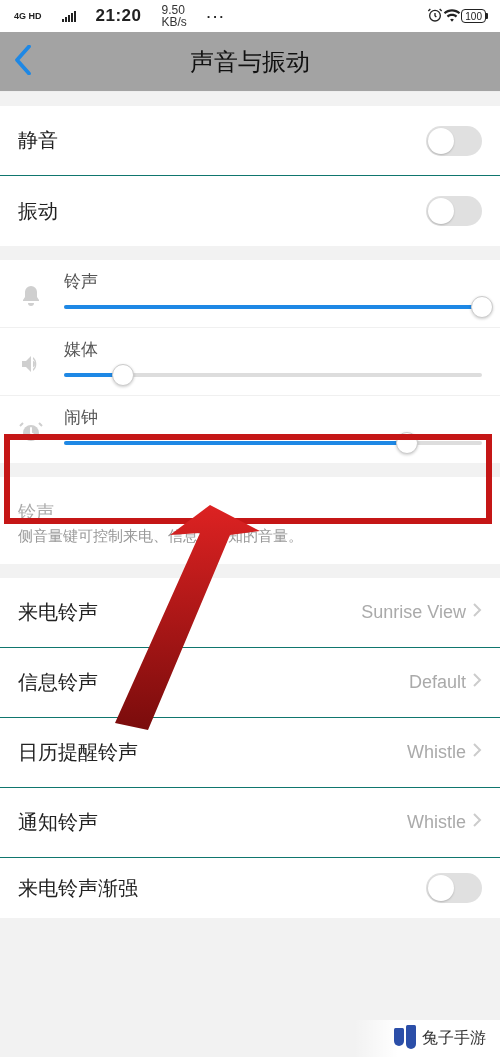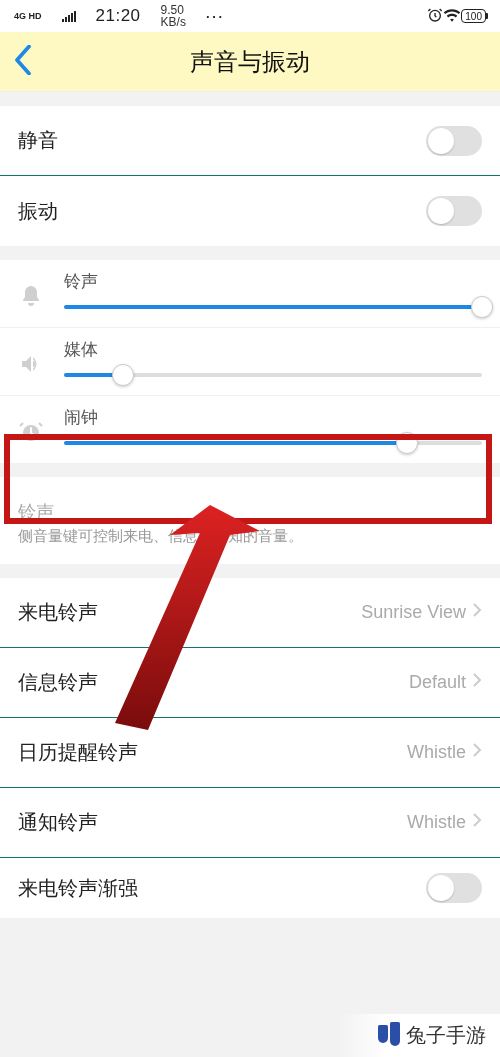--- a/index.html
+++ b/index.html
@@ -17,21 +17,21 @@
       background: #fff;
       display: flex;
       align-items: center;
       justify-content: space-between;
       padding: 0 14px;
       font-size: 13px;
       color: #222;
     }
     .status-left { display: flex; align-items: center; gap: 20px; }
     .status-right { display: flex; align-items: center; }
-    .status-time { font-size: 17px; font-weight: 400; letter-spacing: 0.5px; }
+    .status-time { font-size: 17px; font-weight: 700; letter-spacing: 0.5px; }
     .status-kbs { font-size: 12px; line-height: 1; color: #333; }
     .status-4g { font-size: 9px; font-weight: 600; line-height: 1; }
     .sig-bars {
       display: inline-flex; align-items: flex-end; gap: 1px; height: 11px;
     }
     .sig-bars span { width: 2px; background: #222; display: inline-block; }
     .sig-bars span:nth-child(1){height:3px}
     .sig-bars span:nth-child(2){height:5px}
     .sig-bars span:nth-child(3){height:7px}
     .sig-bars span:nth-child(4){height:9px}
@@ -40,21 +40,21 @@
     .battery-box {
       display: inline-flex; align-items: center;
       border: 1.5px solid #222; border-radius: 4px;
       padding: 0 3px; font-size: 10px; height: 14px; position: relative;
     }
     .battery-box::after {
       content:""; position:absolute; right:-3px; top:3px;
       width:2px; height:6px; background:#222; border-radius: 0 1px 1px 0;
     }
     .nav-bar {
-      height: 60px; background: #fef9c3; position: relative;
+      height: 60px; background: #a3a3a3; position: relative;
       display: flex; align-items: center; justify-content: center;
       border-bottom: 1px solid #eee;
     }
     .back-chevron {
       position: absolute; left: 14px; top: 50%; transform: translateY(-50%);
     }
     .nav-title { font-size: 24px; font-weight: 400; color: #111; }
     .section-gap { height: 14px; background: #f2f2f2; }
     .row {
       background: #fff;
@@ -105,21 +105,21 @@
       border:6px solid #c51616; z-index:5; pointer-events:none;
     }
     .arrow-annot {
       position:absolute; z-index:6; pointer-events:none;
     }
     .footer-logo {
       position:absolute; bottom:0; right:0;
       display:flex; align-items:center; gap:6px;
       background: linear-gradient(90deg, rgba(255,255,255,0) 0%, #fff 30%);
       padding: 8px 14px 8px 40px;
-      font-size:20px; font-weight:500; color:#333;
+      font-size:16px; font-weight:500; color:#333;
     }
     .logo-mark {
       display:flex; gap:2px;
     }
     .logo-mark span {
       width:10px; height:18px; background:#2b4ea8; border-radius: 3px 3px 10px 10px;
     }
     .logo-mark span:nth-child(2){ height:24px; margin-top:-3px; }
   </style>
 </head>

